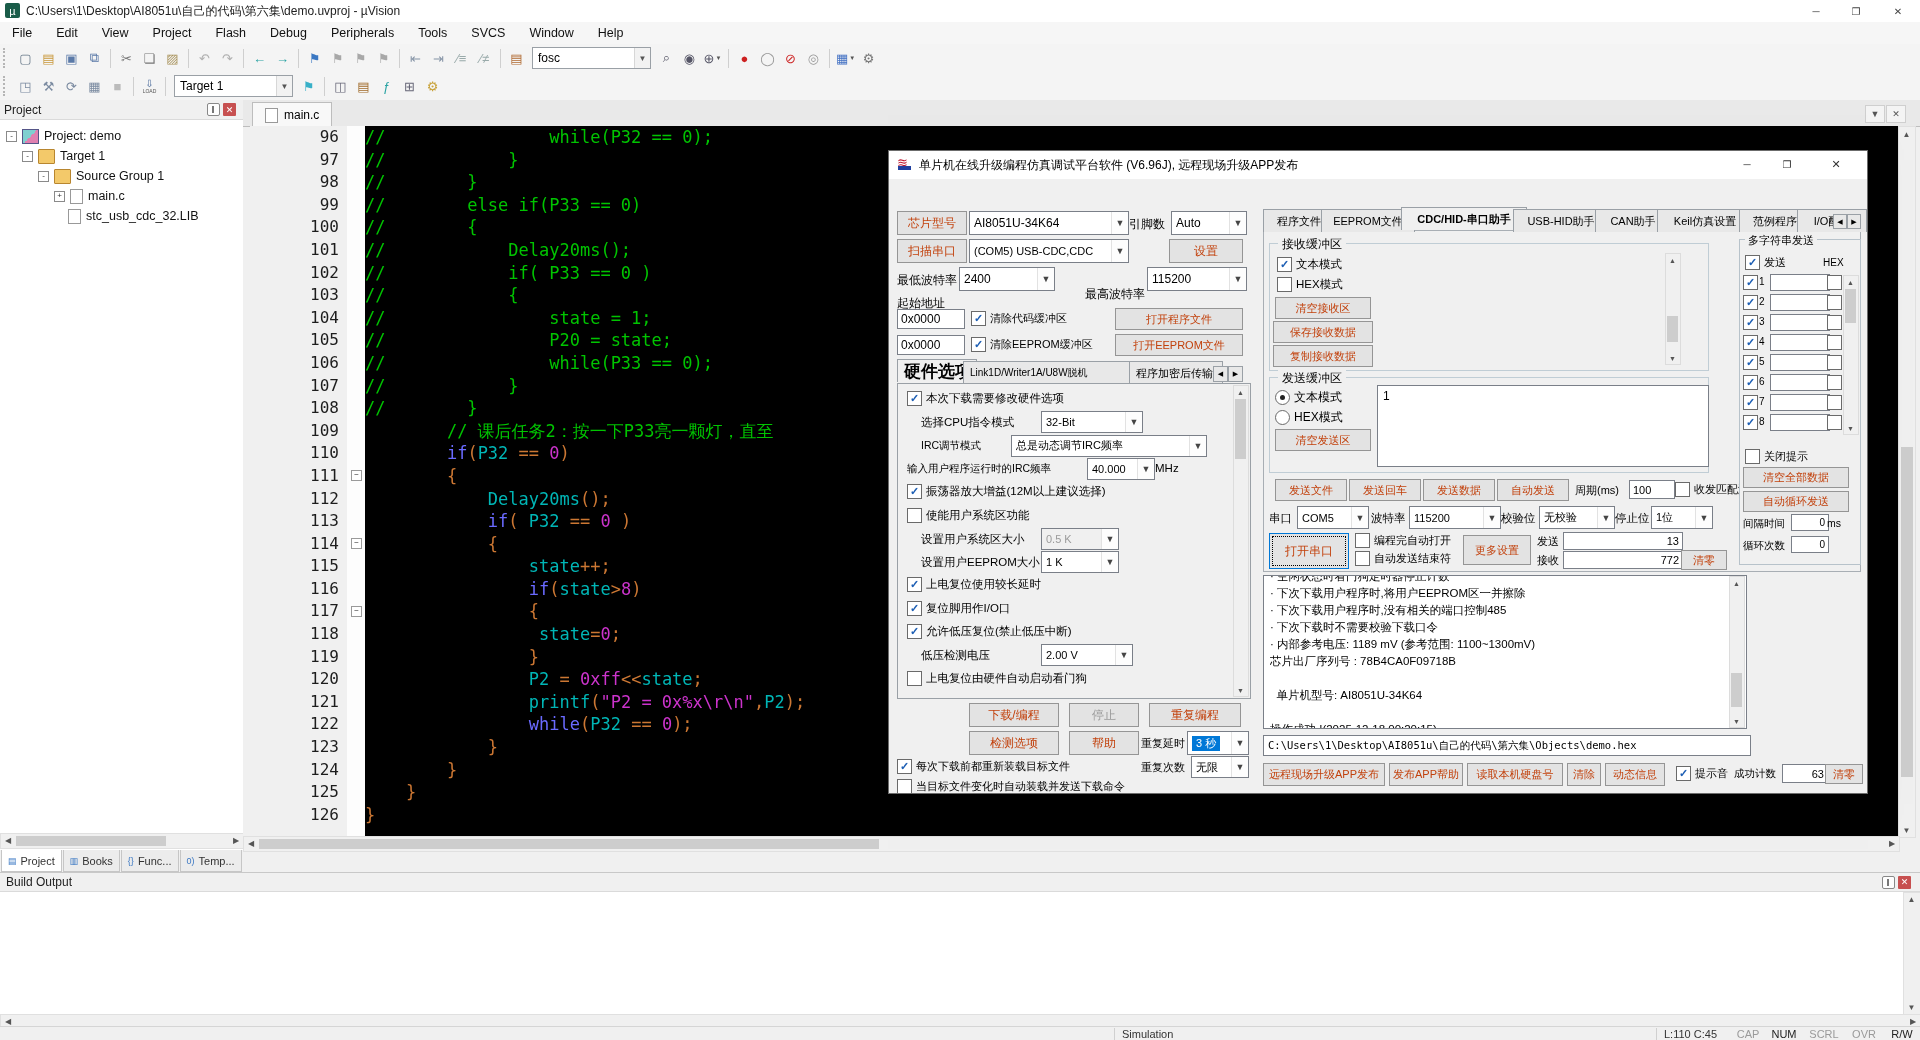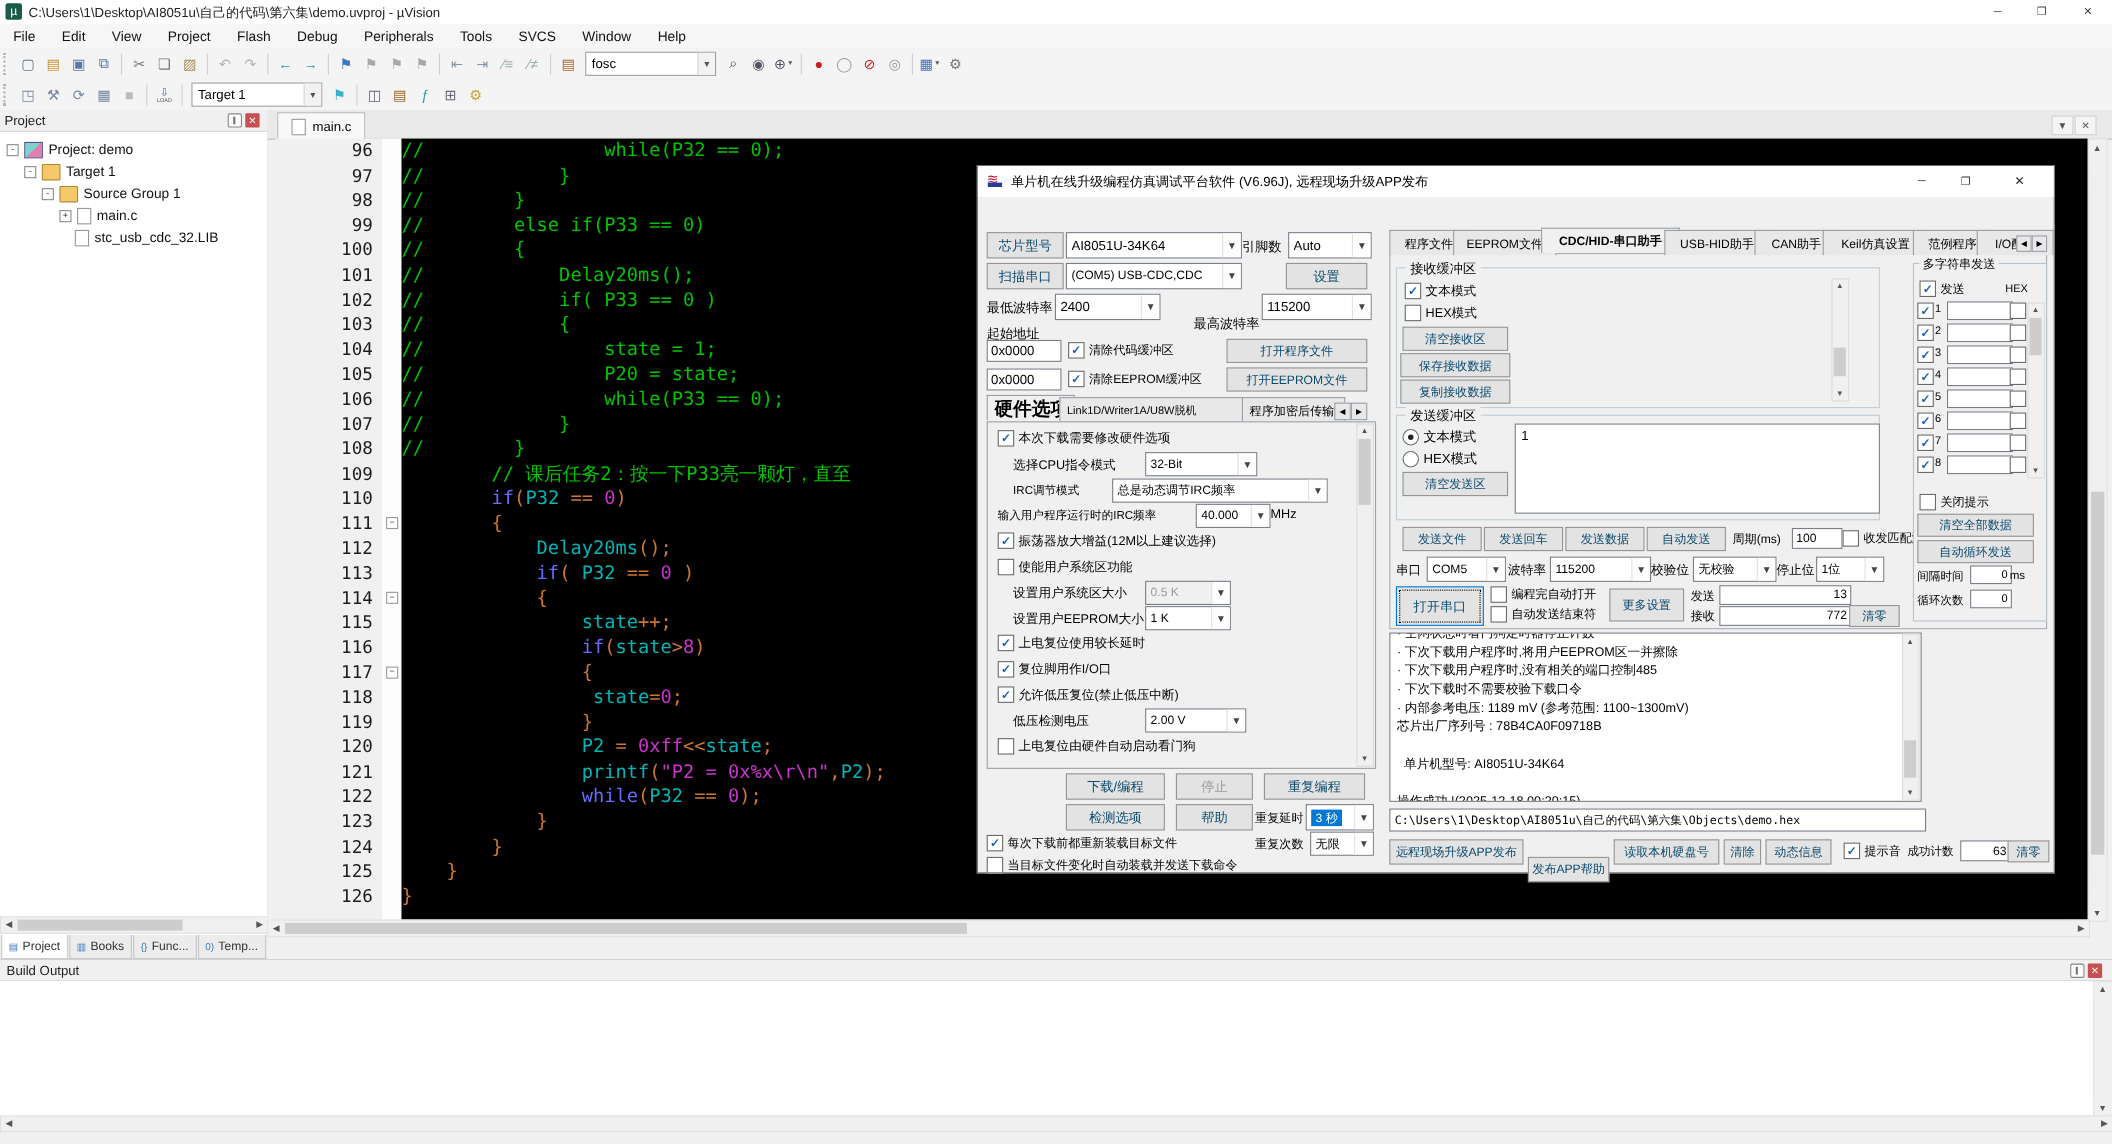--- a/index.html
+++ b/index.html
@@ -35,21 +35,21 @@
   .fold{position:absolute;width:9px;height:9px;border:1px solid #9a9a9a;background:#fff;color:#333;font-size:8px;line-height:7px;text-align:center;}
   
   .sbtrack{background:#f0f0f0;border:1px solid #e0e0e0;position:absolute;}
   .sbthumb{background:#cdcdcd;position:absolute;}
   .sbarr{position:absolute;display:flex;align-items:center;justify-content:center;font-size:8px;color:#555;background:#f0f0f0;}
   
   #stc-dialog{position:absolute;left:888px;top:150px;width:978px;height:642px;background:#f0f0f0;border:1px solid #6c6c6c;box-shadow:0 10px 30px rgba(0,0,0,.55);font-size:12px;color:#000;}
   .d-title{position:absolute;left:0;top:0;width:100%;height:28px;background:#fff;display:flex;align-items:center;font-size:12px;}
   .d-menu{position:absolute;left:0;top:28px;width:100%;height:24px;background:#f6f6f6;display:flex;align-items:center;font-size:12px;border-bottom:1px solid #e5e5e5;}
   .d-menu-item{padding:0 8px;white-space:nowrap;}
-  .wbtn{background:#e3e3e3;border:1px solid #959595;display:flex;align-items:center;justify-content:center;font-size:12px;position:absolute;white-space:nowrap;color:#0c4a6e;}
+  .wbtn{background:#e3e3e3;border:1px solid #959595;display:flex;align-items:center;justify-content:center;font-size:12px;position:absolute;white-space:nowrap;color:#c2410c;}
   .wbtn.small{font-size:11px;}
   .wbtn.dis{color:#9b9b9b;}
   .wcombo{background:#fff;border:1px solid #7a7f88;position:absolute;display:flex;align-items:center;padding-left:4px;font-size:12px;white-space:nowrap;overflow:hidden;}
   .wcombo .arr{position:absolute;right:0;top:0;bottom:0;width:16px;display:flex;align-items:center;justify-content:center;font-size:9px;color:#444;background:#fdfdfd;border-left:1px solid #e2e2e2;}
   .wcombo.dis{background:#f0f0f0;color:#9b9b9b;}
   .wtb{background:#fff;border:1px solid #7a7f88;position:absolute;display:flex;align-items:center;padding:0 3px;font-size:12px;}
   .wchk{width:13px;height:13px;background:#fff;border:1px solid #6a6a6a;display:inline-flex;align-items:center;justify-content:center;font-size:11px;font-weight:bold;color:#1e5fb4;flex:none;}
   .wradio{width:13px;height:13px;border-radius:50%;background:#fff;border:1px solid #6a6a6a;display:inline-flex;align-items:center;justify-content:center;flex:none;}
   .wradio .dot{width:5px;height:5px;border-radius:50%;background:#222;}
   .wlabel{position:absolute;white-space:nowrap;font-size:12px;color:#000;}
@@ -317,20 +317,33 @@
     <div class="sbtrack" style="left:1903px;top:19px;width:16px;height:121px;">
       <span class="sbarr" style="left:0;top:0;width:15px;height:13px;">▲</span>
       <span class="sbarr" style="left:0;bottom:0;width:15px;height:13px;">▼</span>
     </div>
     <div class="sbtrack" style="left:0;top:141px;width:1919px;height:13px;">
       <span class="sbarr" style="left:0;top:0;width:14px;height:12px;">◀</span>
       <span class="sbarr" style="right:0;top:0;width:14px;height:12px;">▶</span>
     </div>
   </div>
 
+  <div class="abs" style="left:0;top:1026px;width:1920px;height:14px;background:#f0f0f0;border-top:1px solid #d5d5d5;font-size:11px;color:#333;">
+    <span class="abs" style="left:1122px;top:1px;">Simulation</span>
+    <span class="abs" style="left:1664px;top:1px;">L:110 C:45</span>
+    <span class="abs" style="left:1114px;top:1px;width:1px;height:12px;background:#d0d0d0;"></span>
+    <span class="abs" style="left:1656px;top:1px;width:1px;height:12px;background:#d0d0d0;"></span>
+    <div id="status-flags">
+        <div style="position: absolute; left: 1730px; top: 1px; width: 36px; height: 12px; text-align: center; color: rgb(154, 154, 154);">CAP</div>
+        <div style="position: absolute; left: 1766px; top: 1px; width: 36px; height: 12px; text-align: center; color: rgb(34, 34, 34);">NUM</div>
+        <div style="position: absolute; left: 1802px; top: 1px; width: 44px; height: 12px; text-align: center; color: rgb(154, 154, 154);">SCRL</div>
+        <div style="position: absolute; left: 1846px; top: 1px; width: 36px; height: 12px; text-align: center; color: rgb(154, 154, 154);">OVR</div>
+        <div style="position: absolute; left: 1882px; top: 1px; width: 40px; height: 12px; text-align: center; color: rgb(34, 34, 34);">R/W</div>
+      </div>
+  </div>
 
   <div id="stc-dialog">
     <div class="d-title">
       <span class="abs" style="left:8px;top:6px;width:16px;height:16px;">
         <span class="abs" style="left:0;top:-2px;color:#c01830;font-size:13px;">≋</span>
         <span class="abs" style="left:1px;top:9px;width:13px;height:4px;background:#2040a0;"></span>
       </span>
       <span style="margin-left:30px;white-space:nowrap;">单片机在线升级编程仿真调试平台软件 (V6.96J), 远程现场升级APP发布</span>
       <span class="abs flexc" style="left:838px;top:0;width:40px;height:27px;justify-content:center;font-size:10px;color:#333;">─</span>
       <span class="abs flexc" style="left:878px;top:0;width:40px;height:27px;justify-content:center;font-size:10px;color:#333;">❐</span>
@@ -699,21 +712,21 @@
         </div>
         <div style="position: absolute; left: 840px; top: 373px; width: 14px; height: 150px; background: rgb(240, 240, 240); border: 1px solid rgb(220, 220, 220);">
           <div style="position: absolute; left: 0px; top: 0px; width: 13px; height: 12px; display: flex; align-items: center; justify-content: center; font-size: 7px; color: rgb(85, 85, 85);">▲</div>
           <div style="position: absolute; left: 0px; bottom: 0px; width: 13px; height: 12px; display: flex; align-items: center; justify-content: center; font-size: 7px; color: rgb(85, 85, 85);">▼</div>
           <div style="position: absolute; left: 1px; top: 96px; width: 11px; height: 34px; background: rgb(205, 205, 205);"></div>
         </div>
         <div style="position: absolute; left: 374px; top: 532px; width: 482px; height: 19px; background: rgb(255, 255, 255); border: 1px solid rgb(122, 127, 136); display: flex; align-items: center; padding-left: 4px;">
           <div style="font-family: &quot;DejaVu Sans Mono&quot;, monospace; font-size: 10.5px; white-space: nowrap;">C:\Users\1\Desktop\AI8051u\自己的代码\第六集\Objects\demo.hex</div>
         </div>
         <div class="wbtn small" style="position: absolute; left: 374px; top: 560px; width: 120px; height: 21px;">远程现场升级APP发布</div>
-        <div class="wbtn small" style="position: absolute; left: 500px; top: 560px; width: 72px; height: 21px; margin-top: 16px;">发布APP帮助</div>
+        <div class="wbtn small" style="position: absolute; left: 500px; top: 560px; width: 72px; height: 21px;">发布APP帮助</div>
         <div class="wbtn small" style="position: absolute; left: 578px; top: 560px; width: 94px; height: 21px;">读取本机硬盘号</div>
         <div class="wbtn small" style="position: absolute; left: 678px; top: 560px; width: 32px; height: 21px;">清除</div>
         <div class="wbtn small" style="position: absolute; left: 716px; top: 560px; width: 58px; height: 21px;">动态信息</div>
         <div style="position: absolute; left: 787px; top: 563px; display: flex; align-items: center; gap: 4px; white-space: nowrap; font-size: 11px;">
           <div class="wchk" style="">✓</div>
           <div style="">提示音</div>
         </div>
         <div class="wlabel" style="position: absolute; left: 845px; top: 564px; font-size: 10.5px;">成功计数</div>
         <div class="wtb" style="position: absolute; left: 893px; top: 561px; width: 38px; height: 17px;">
           <div style="width: 100%; text-align: right; font-size: 11px;">63</div>

